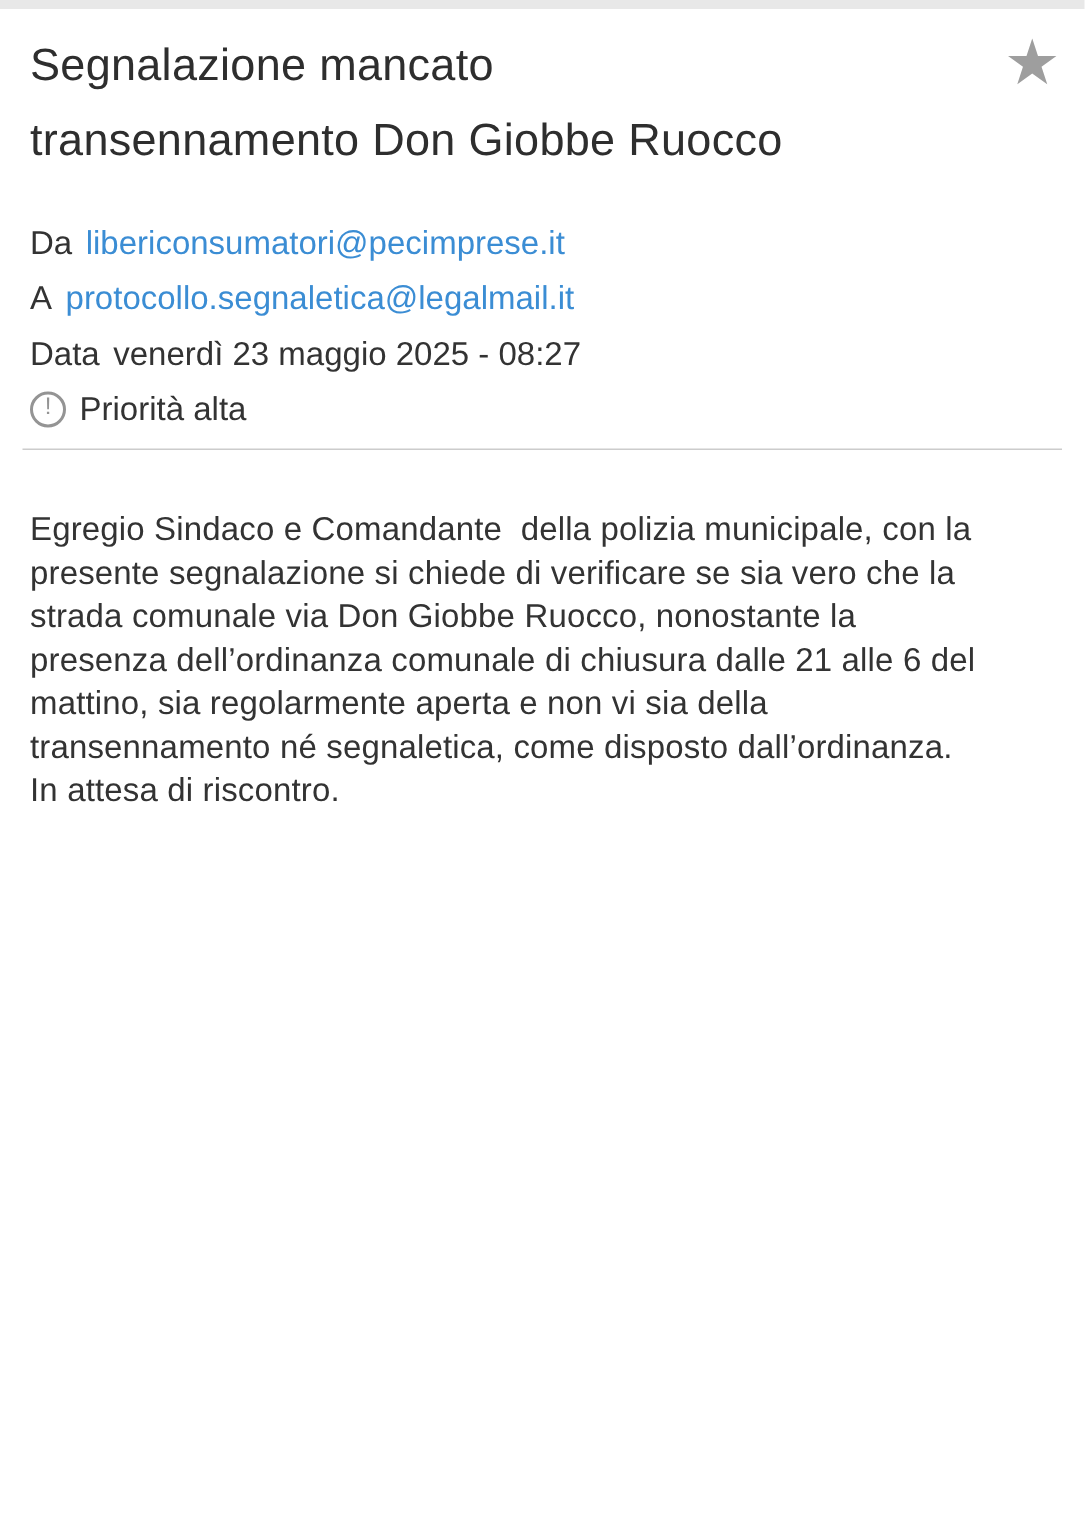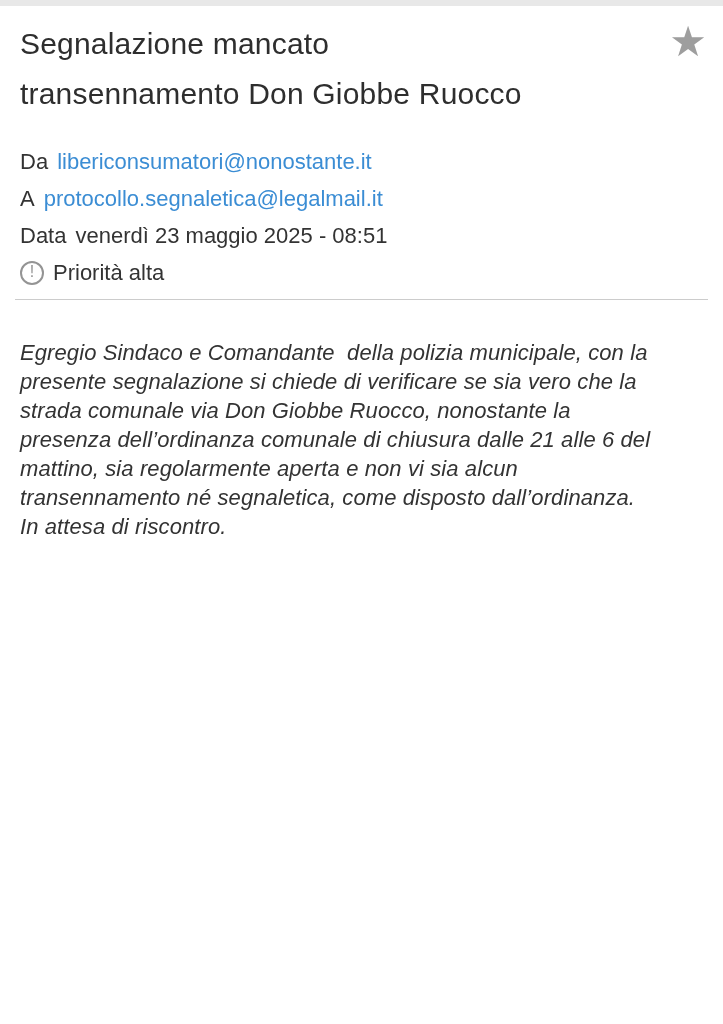--- a/index.html
+++ b/index.html
@@ -94,21 +94,20 @@
     border: none;
     border-top: 1px solid var(--divider, #cccccc);
     margin: 8px -5px 0 -5px;
   }
   .body-text {
     margin-top: 38px;
     font-size: 22px;
     line-height: 29px;
     color: var(--body_text, #333333);
     letter-spacing: 0.1px;
-    font-style: italic;
   }
   .body-line {
     white-space: pre-wrap;
     min-height: 29px;
   }
 </style>
 </head>
 <body>
 
 <div class="page">
@@ -121,48 +120,48 @@
         <span class="subject-line">Segnalazione mancato</span>
         <span class="subject-line">transennamento Don Giobbe Ruocco</span>
       </h1>
       <span class="star">★</span>
     </div>
 
     <div class="meta">
 
       <div class="meta-row">
         <span class="meta-label">Da</span>
-        <a class="meta-link">libericonsumatori@nonostante.it</a>
+        <a class="meta-link">libericonsumatori@pecimprese.it</a>
       </div>
 
       <div class="meta-row">
         <span class="meta-label">A</span>
         <a class="meta-link">protocollo.segnaletica@legalmail.it</a>
       </div>
 
       <div class="meta-row">
         <span class="meta-label">Data</span>
-        <span>venerdì 23 maggio 2025 - 08:51</span>
+        <span>venerdì 23 maggio 2025 - 08:27</span>
       </div>
 
       <div class="meta-row">
         <span class="prio-icon">
           <span>!</span>
         </span>
         <span>Priorità alta</span>
       </div>
 
     </div>
 
     <hr class="divider">
 
     <div class="body-text">
       <div class="body-line">Egregio Sindaco e Comandante  della polizia municipale, con la</div>
       <div class="body-line">presente segnalazione si chiede di verificare se sia vero che la</div>
       <div class="body-line">strada comunale via Don Giobbe Ruocco, nonostante la</div>
       <div class="body-line">presenza dell’ordinanza comunale di chiusura dalle 21 alle 6 del</div>
-      <div class="body-line">mattino, sia regolarmente aperta e non vi sia alcun</div>
+      <div class="body-line">mattino, sia regolarmente aperta e non vi sia della</div>
       <div class="body-line">transennamento né segnaletica, come disposto dall’ordinanza.</div>
       <div class="body-line">In attesa di riscontro.</div>
     </div>
 
   </div>
 </div>
 
 </body></html>

